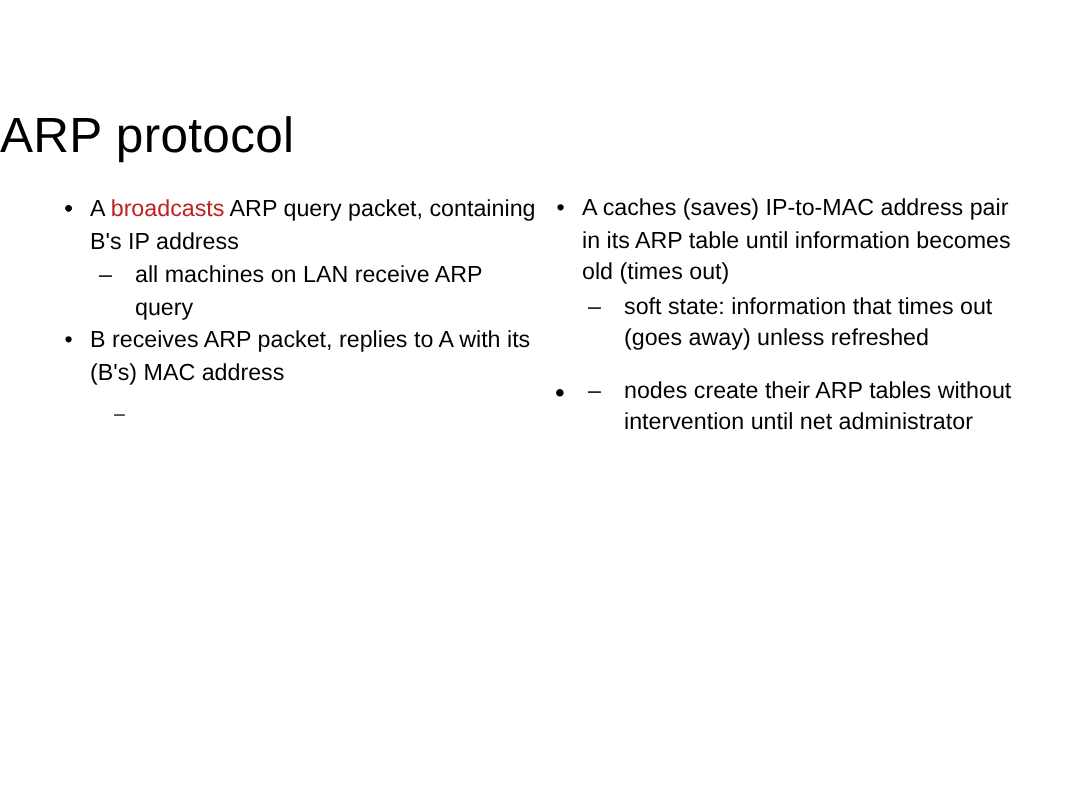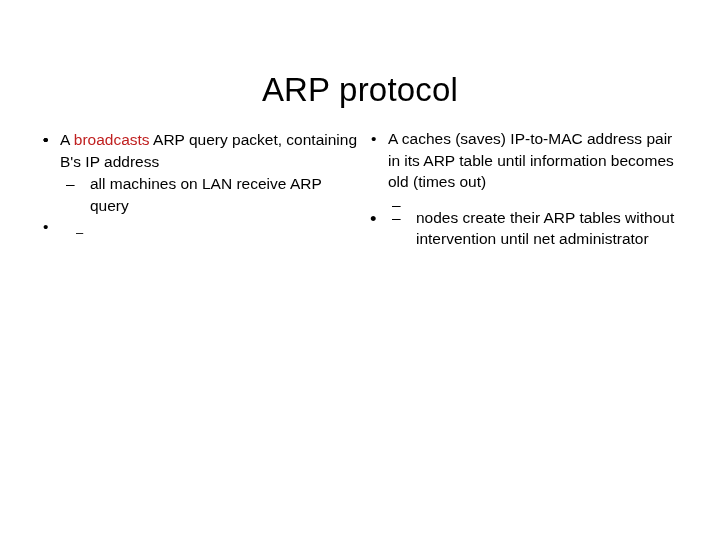--- a/index.html
+++ b/index.html
@@ -21,21 +21,21 @@
     height: 540px;
     background: #ffffff;
   }
 
   
   .slide-title {
     position: absolute;
     left: 0;
     top: 48px;
     width: 720px;
-    text-align: center;
+    text-align: left;
     font-size: 33px;
     line-height: 40px;
     font-weight: normal;
     color: #000000;
     letter-spacing: 0.2px;
     white-space: nowrap;
   }
 
   
   .col {
@@ -145,20 +145,21 @@
 
       <ul class="sublist">
         <li class="sub">
           <span class="dash-mark">–</span>
           <span>all machines on LAN receive ARP query</span>
         </li>
       </ul>
 
       <li class="bullet">
         <span class="bullet-mark">•</span>
+        <span>B receives ARP packet, replies to A with its (B's) MAC address</span>
       </li>
 
       <div class="spacer-sm"></div>
 
       <ul class="sublist small-indent">
         <li class="sub small">
           <span class="dash-mark">–</span>
         </li>
       </ul>
 
@@ -169,20 +170,21 @@
     <ul class="bullets">
 
       <li class="bullet">
         <span class="bullet-mark">•</span>
         <span>A caches (saves) IP-to-MAC address pair in its ARP table until information becomes old (times out)</span>
       </li>
 
       <ul class="sublist tight">
         <li class="sub">
           <span class="dash-mark">–</span>
+          <span>soft state: information that times out (goes away) unless refreshed</span>
         </li>
       </ul>
 
       <div class="spacer-md"></div>
 
       <li class="bullet big">
         <span class="bullet-mark">•</span>
       </li>
 
       <ul class="sublist tight">

